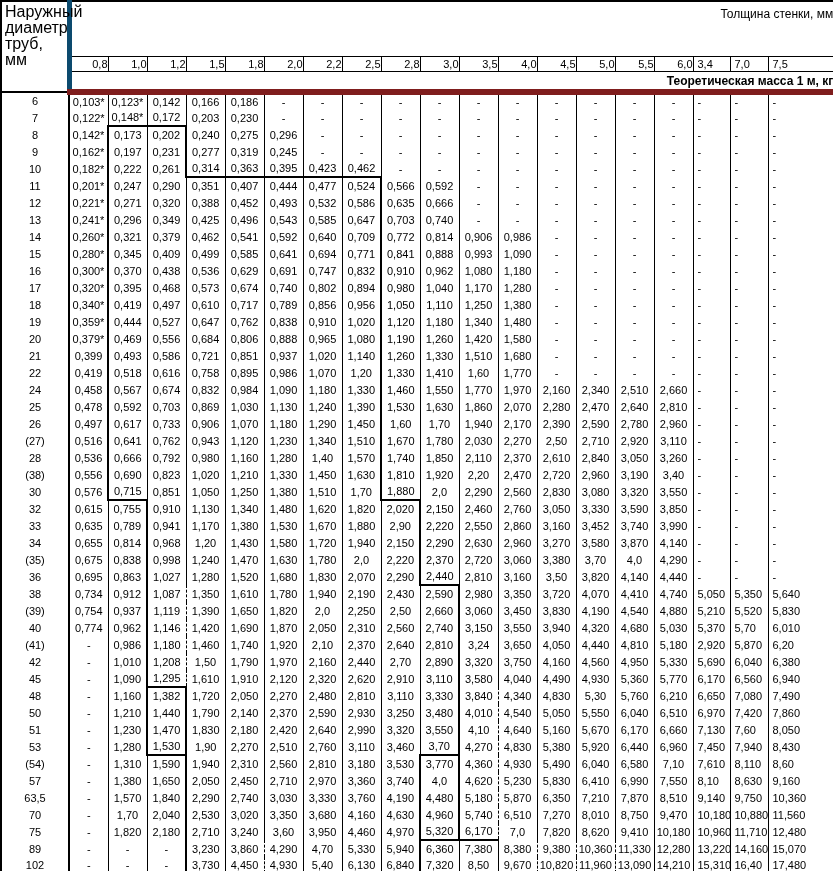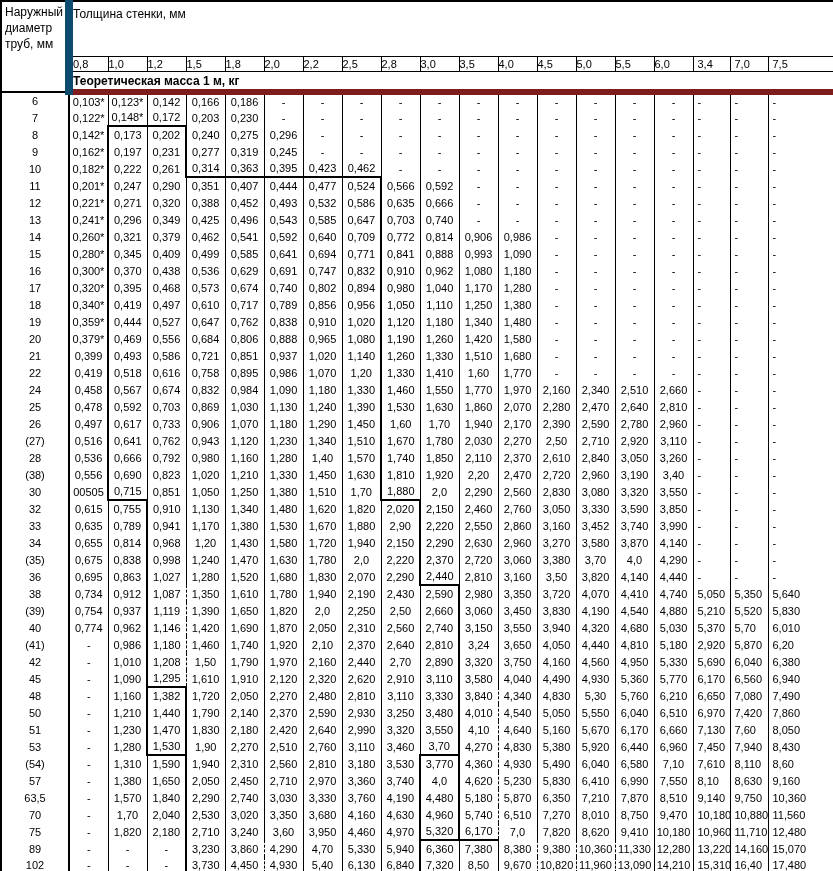--- a/index.html
+++ b/index.html
@@ -10,30 +10,30 @@
     table-layout:fixed;
     border:2px solid #000;
     font-family:"Liberation Sans", sans-serif;
     color:#000;
   }
   thead th{
     border:1px solid #000;
     font-weight:normal;
     font-size:12px;
     padding:0;
-    text-align:left;
+    text-align:right;
   }
   th.corner{
-    border-right:8px solid #0c4a6e;
+    border-right:5px solid #0c4a6e;
     border-bottom:2px solid #000;
     text-align:left;
     vertical-align:top;
     padding:2px 2px 0 3px;
     line-height:16px;
-    font-size:12px;
+    font-size:16px;
   }
   th.group{
     height:49px;
     vertical-align:top;
     padding-top:5px;
   }
   tr.thickness-row th{height:14px;font-size:11px;}
   tr.sub-row th{height:17px;border-bottom:6px solid #7f1d1d;font-weight:bold;}
   tbody th{
     border-right:2px solid #000;
@@ -616,21 +616,21 @@
           <td>2,720</td>
           <td>2,960</td>
           <td>3,190</td>
           <td>3,40</td>
           <td class="la">-</td>
           <td class="la">-</td>
           <td class="la">-</td>
         </tr>
         <tr>
           <th>30</th>
-          <td>00505</td>
+          <td>0,576</td>
           <td class="tl tb">0,715</td>
           <td>0,851</td>
           <td>1,050</td>
           <td>1,250</td>
           <td>1,380</td>
           <td>1,510</td>
           <td>1,70</td>
           <td class="tl tb">1,880</td>
           <td>2,0</td>
           <td>2,290</td>

